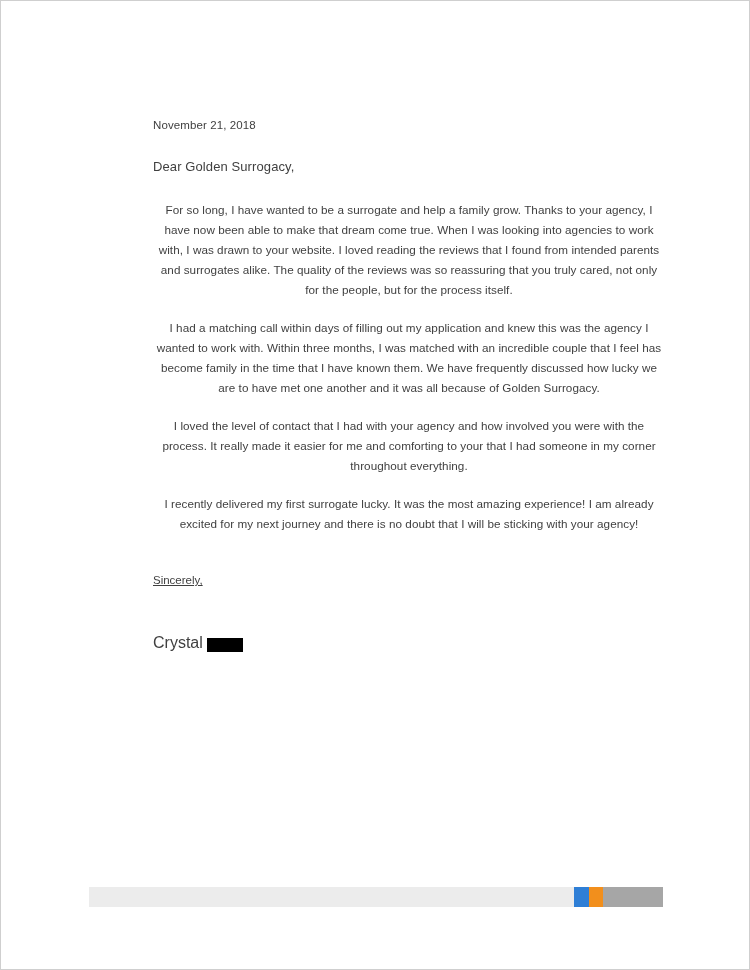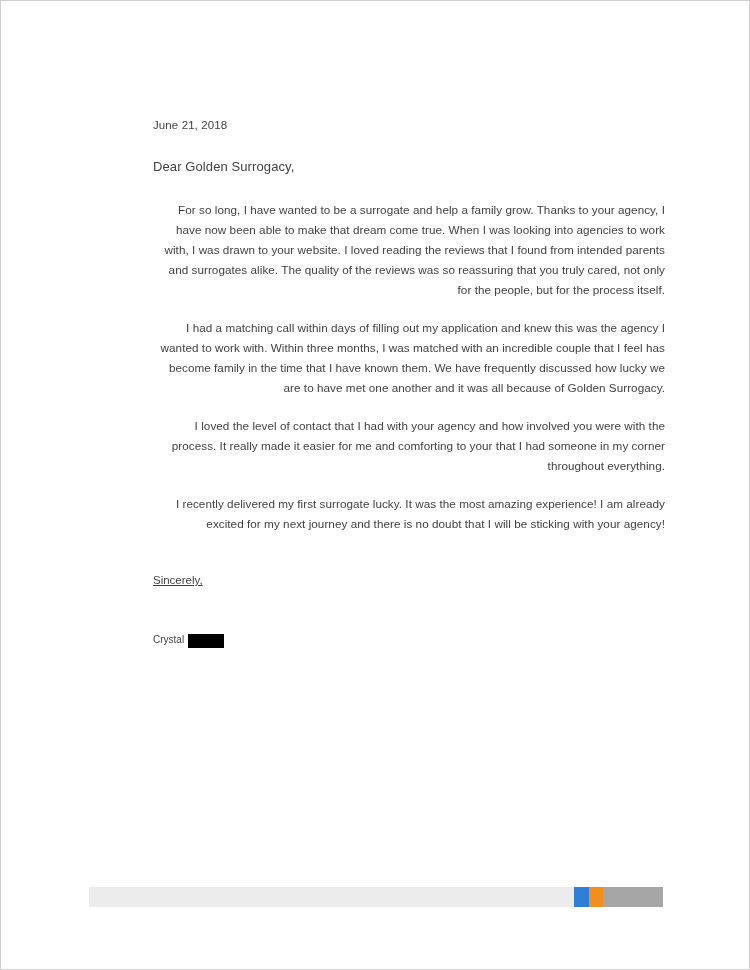--- a/index.html
+++ b/index.html
@@ -38,35 +38,35 @@
     font-size: 13px;
     color: #3f3f3f;
     margin-bottom: 26px;
     letter-spacing: 0.1px;
   }
   .para {
     font-size: 11.7px;
     line-height: 20px;
     color: #3f3f3f;
     margin-bottom: 18px;
-    text-align: right;
+    text-align: center;
     letter-spacing: 0.05px;
   }
   .closing {
     font-size: 11.5px;
     color: #3f3f3f;
     margin-top: 40px;
     margin-bottom: 48px;
     text-decoration: underline;
   }
   .signature-line {
-    font-size: 10px;
+    font-size: 16px;
     color: #3f3f3f;
     display: flex;
-    align-items: flex-start;
+    align-items: flex-end;
   }
   .signature-name {
     margin-right: 4px;
   }
   .redaction {
     display: inline-block;
     width: 36px;
     height: 14px;
     background: #000000;
     vertical-align: middle;
@@ -96,21 +96,21 @@
     background: #a6a6a6;
   }
 </style>
 </head>
 <body>
 
 <div class="page">
 
   <div class="letter">
 
-    <div class="date">June 21, 2018</div>
+    <div class="date">November 21, 2018</div>
 
     <div class="salutation">Dear Golden Surrogacy,</div>
 
     <p class="para">For so long, I have wanted to be a surrogate and help a family grow. Thanks to your agency, I have now been able to make that dream come true. When I was looking into agencies to work with, I was drawn to your website. I loved reading the reviews that I found from intended parents and surrogates alike. The quality of the reviews was so reassuring that you truly cared, not only for the people, but for the process itself.</p>
     <p class="para"> I had a matching call within days of filling out my application and knew this was the agency I wanted to work with. Within three months, I was matched with an incredible couple that I feel has become family in the time that I have known them. We have frequently discussed how lucky we are to have met one another and it was all because of Golden Surrogacy.</p>
     <p class="para">I loved the level of contact that I had with your agency and how involved you were with the process. It really made it easier for me and comforting to your that I had someone in my corner throughout everything.</p>
     <p class="para">I recently delivered my first surrogate lucky. It was the most amazing experience! I am already excited for my next journey and there is no doubt that I will be sticking with your agency!</p>
 
     <div class="closing">Sincerely,</div>
 

